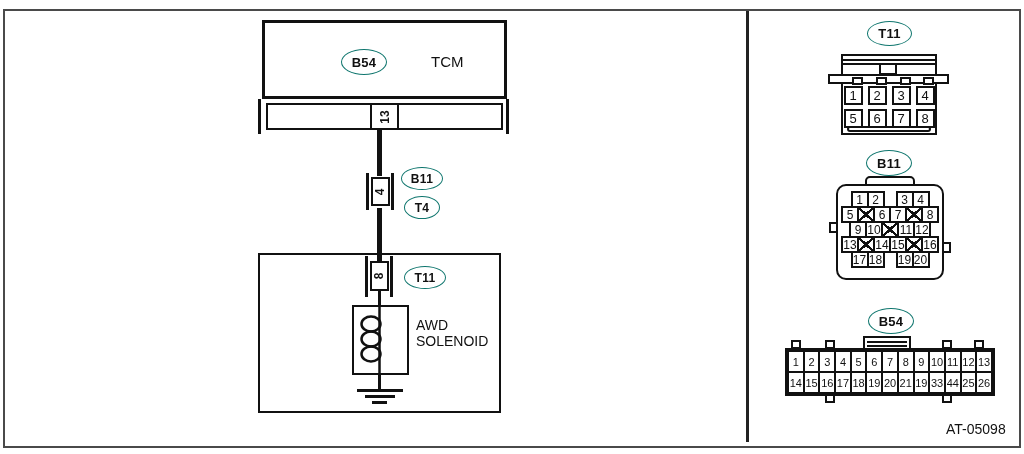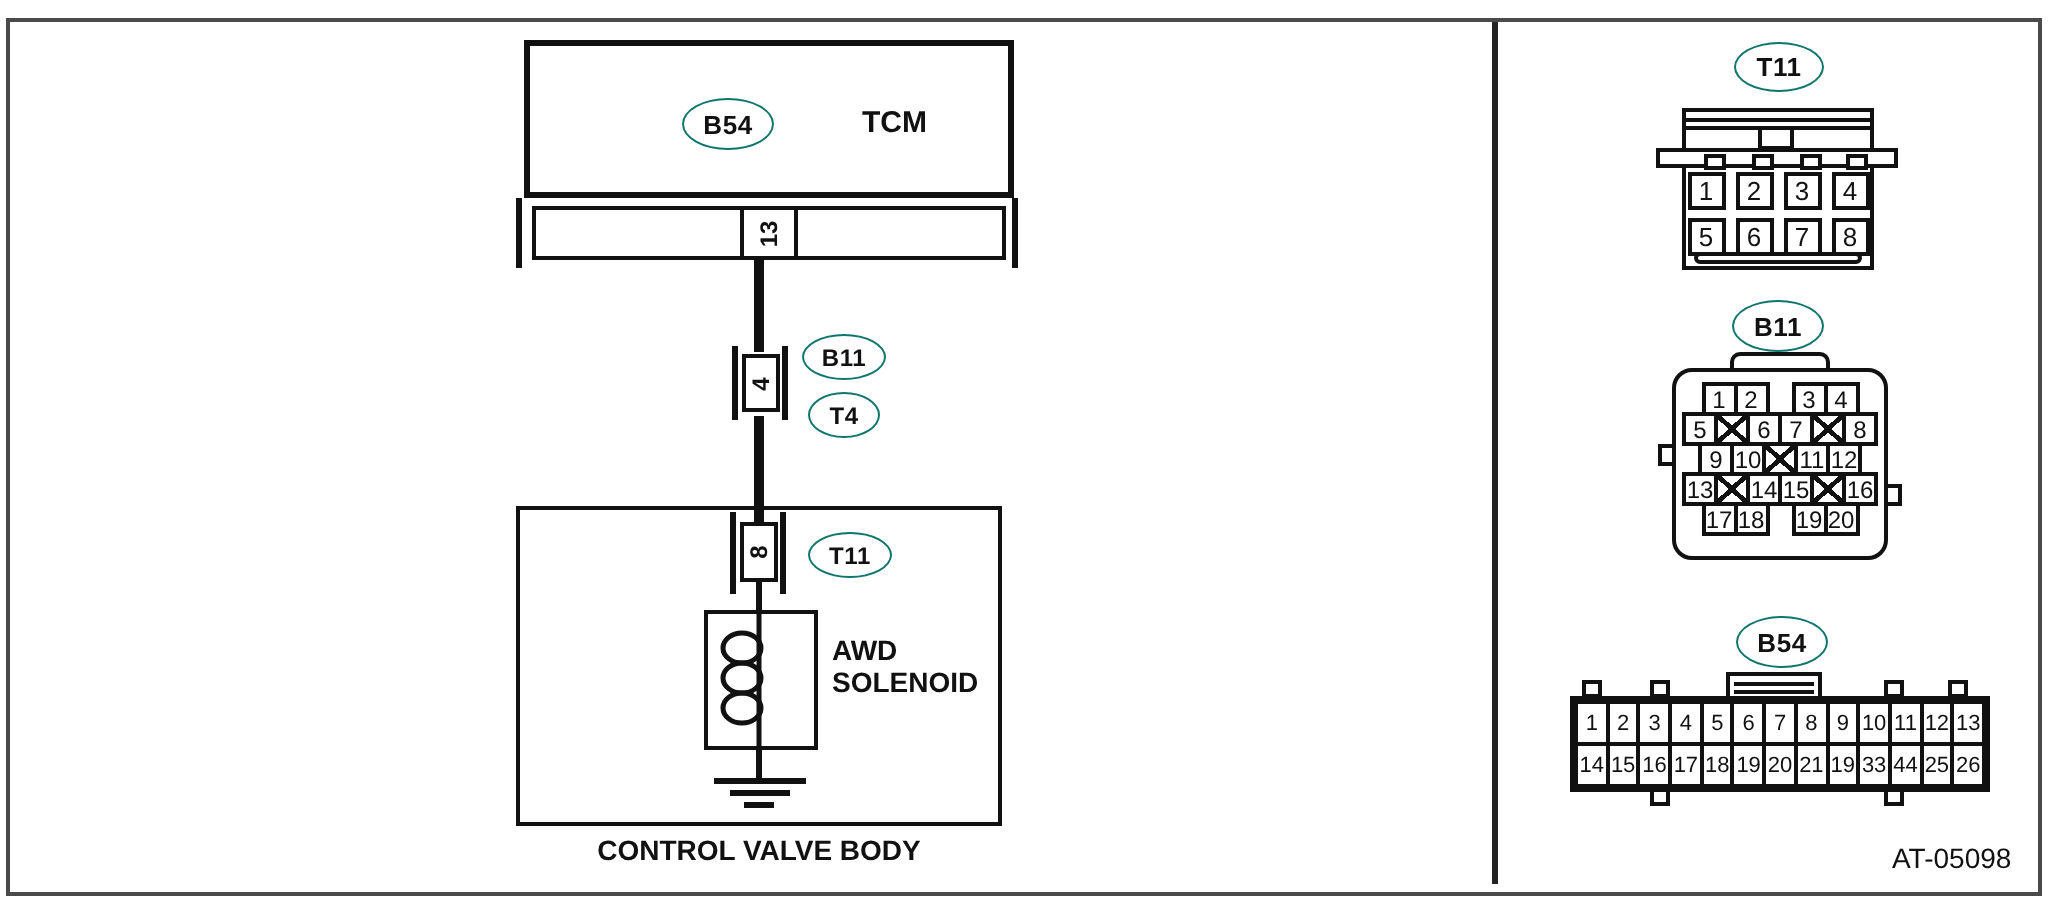--- a/index.html
+++ b/index.html
@@ -18,21 +18,21 @@
     display:flex;align-items:center;justify-content:center;
     font-weight:bold;box-sizing:border-box;letter-spacing:.3px;
   }
   .wire{background:#111;}
   .bracket{background:#111;}
   .pin-box{
     border:2px solid #111;background:#fff;box-sizing:border-box;
     display:flex;align-items:center;justify-content:center;
   }
   .vnum{transform:rotate(-90deg);font-weight:bold;font-size:12px;white-space:nowrap;}
-  .lbl{font-weight:bold;}
+  .lbl{font-weight:normal;}
   .hline{background:#111;}
   
   .pin-row{display:flex;justify-content:center;}
   .pin-cell{
     box-sizing:border-box;border:2px solid #111;background:#fff;
     display:flex;align-items:center;justify-content:center;color:#111;
   }
   .pin-gap{box-sizing:border-box;}
   .t11-grid .pin-row{gap:5px;margin-top:4px;}
   .t11-grid .pin-row:first-child{margin-top:0;}
@@ -109,21 +109,20 @@
     <div>AWD</div>
     <div>SOLENOID</div>
   </div>
 
   <div>
     <div class="abs hline" style="left:357px;top:389px;width:46px;height:3px;"></div>
     <div class="abs hline" style="left:365px;top:395px;width:30px;height:3px;"></div>
     <div class="abs hline" style="left:372px;top:401px;width:15px;height:3px;"></div>
   </div>
 
-  <div class="abs lbl" style="left:258px;top:417px;width:243px;text-align:center;font-size:14px;">CONTROL VALVE BODY</div>
 
   <div class="abs oval" style="left:867px;top:21px;width:45px;height:25px;font-size:13px;">T11</div>
   <div class="abs box" style="left:841px;top:54px;width:96px;height:81px;">
     <div class="abs hline" style="left:0;top:3px;width:92px;height:2px;"></div>
     <div class="abs hline" style="left:0;top:7px;width:92px;height:2px;"></div>
     <div class="abs" style="left:36px;top:9px;width:18px;height:10px;border:2px solid #111;border-top:none;background:#fff;box-sizing:border-box;"></div>
   </div>
   <div class="abs box" style="left:828px;top:74px;width:121px;height:10px;"></div>
   <div class="abs box" style="left:852px;top:77px;width:11px;height:8px;"></div>
   <div class="abs box" style="left:876px;top:77px;width:11px;height:8px;"></div>

